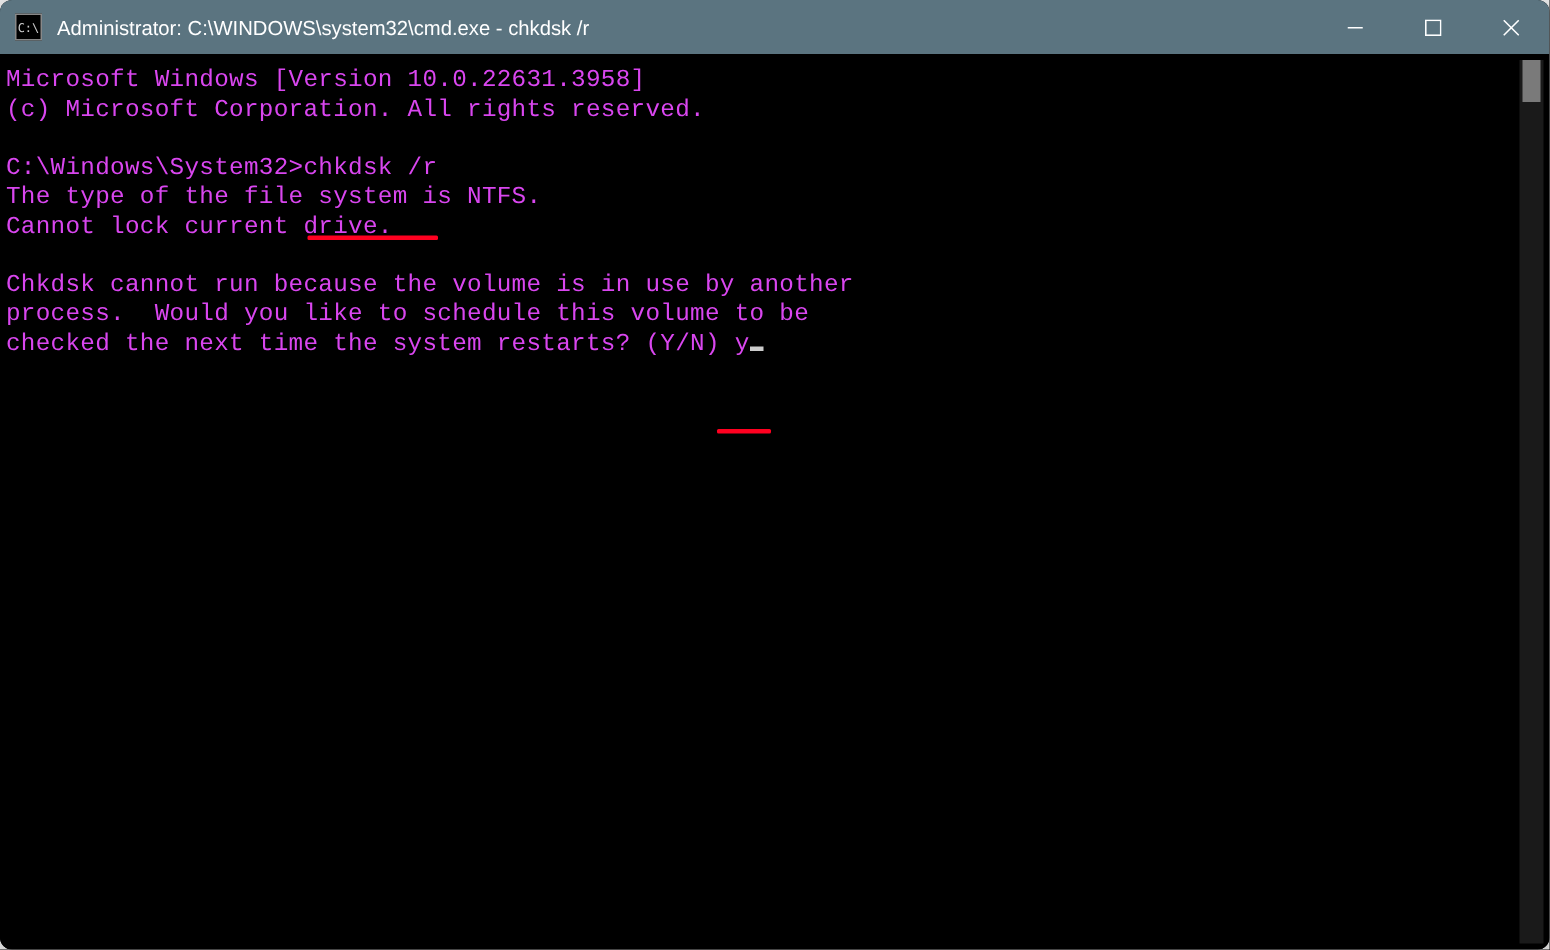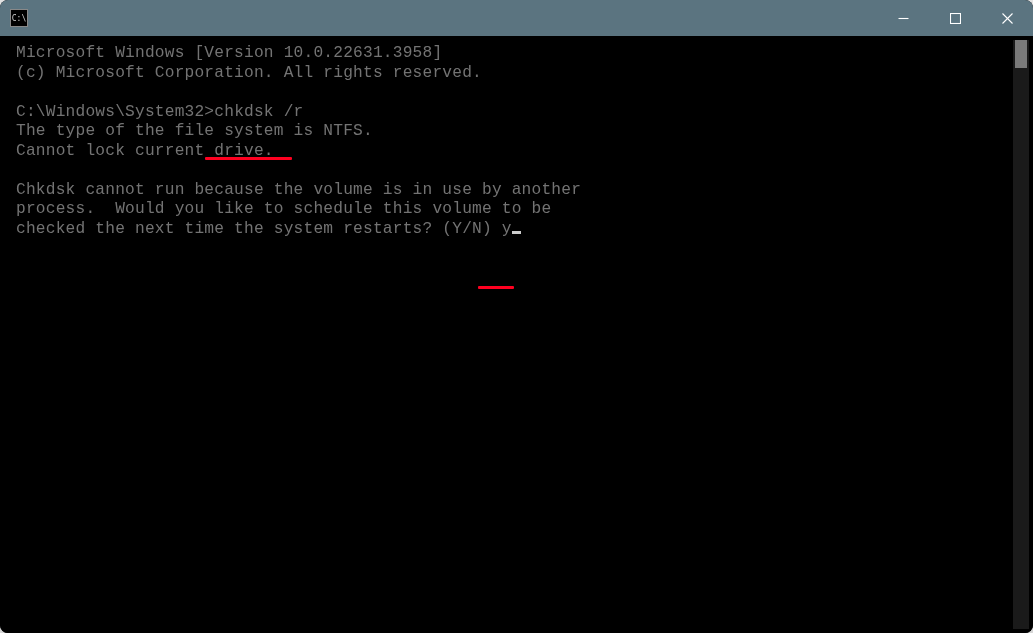--- a/index.html
+++ b/index.html
@@ -74,25 +74,25 @@
     }
     .terminal-area {
       position: relative;
       width: 100%;
       height: calc(100% - 36px);
       background: #000000;
       display: flex;
     }
     .terminal-content {
       flex: 1;
-      padding: 8px 16px;
+      padding: 8px 4px;
       font-family: 'Consolas', 'Courier New', monospace;
       font-size: 16.2px;
       line-height: 19.5px;
-      color: #737373;
+      color: #d946ef;
       white-space: pre;
       position: relative;
       letter-spacing: 0.2px;
     }
     .scrollbar-track {
       width: 16px;
       background: #1a1a1a;
       position: relative;
       margin: 4px 4px 4px 0;
       border-radius: 0;
@@ -135,20 +135,21 @@
   </style>
 </head>
 <body>
 
 <div class="window">
 
   <div class="titlebar">
     <div class="app-icon">
       <span>C:\</span>
     </div>
+    <div class="title-text">Administrator: C:\WINDOWS\system32\cmd.exe - chkdsk  /r</div>
     <div class="spacer"></div>
     <div class="controls">
       <div class="control-btn">
         <svg viewBox="0 0 11 11">
           <line x1="0.5" y1="5.5" x2="10.5" y2="5.5"></line>
         </svg>
       </div>
       <div class="control-btn">
         <svg viewBox="0 0 11 11">
           <rect x="0.5" y="0.5" width="10" height="10"></rect>

